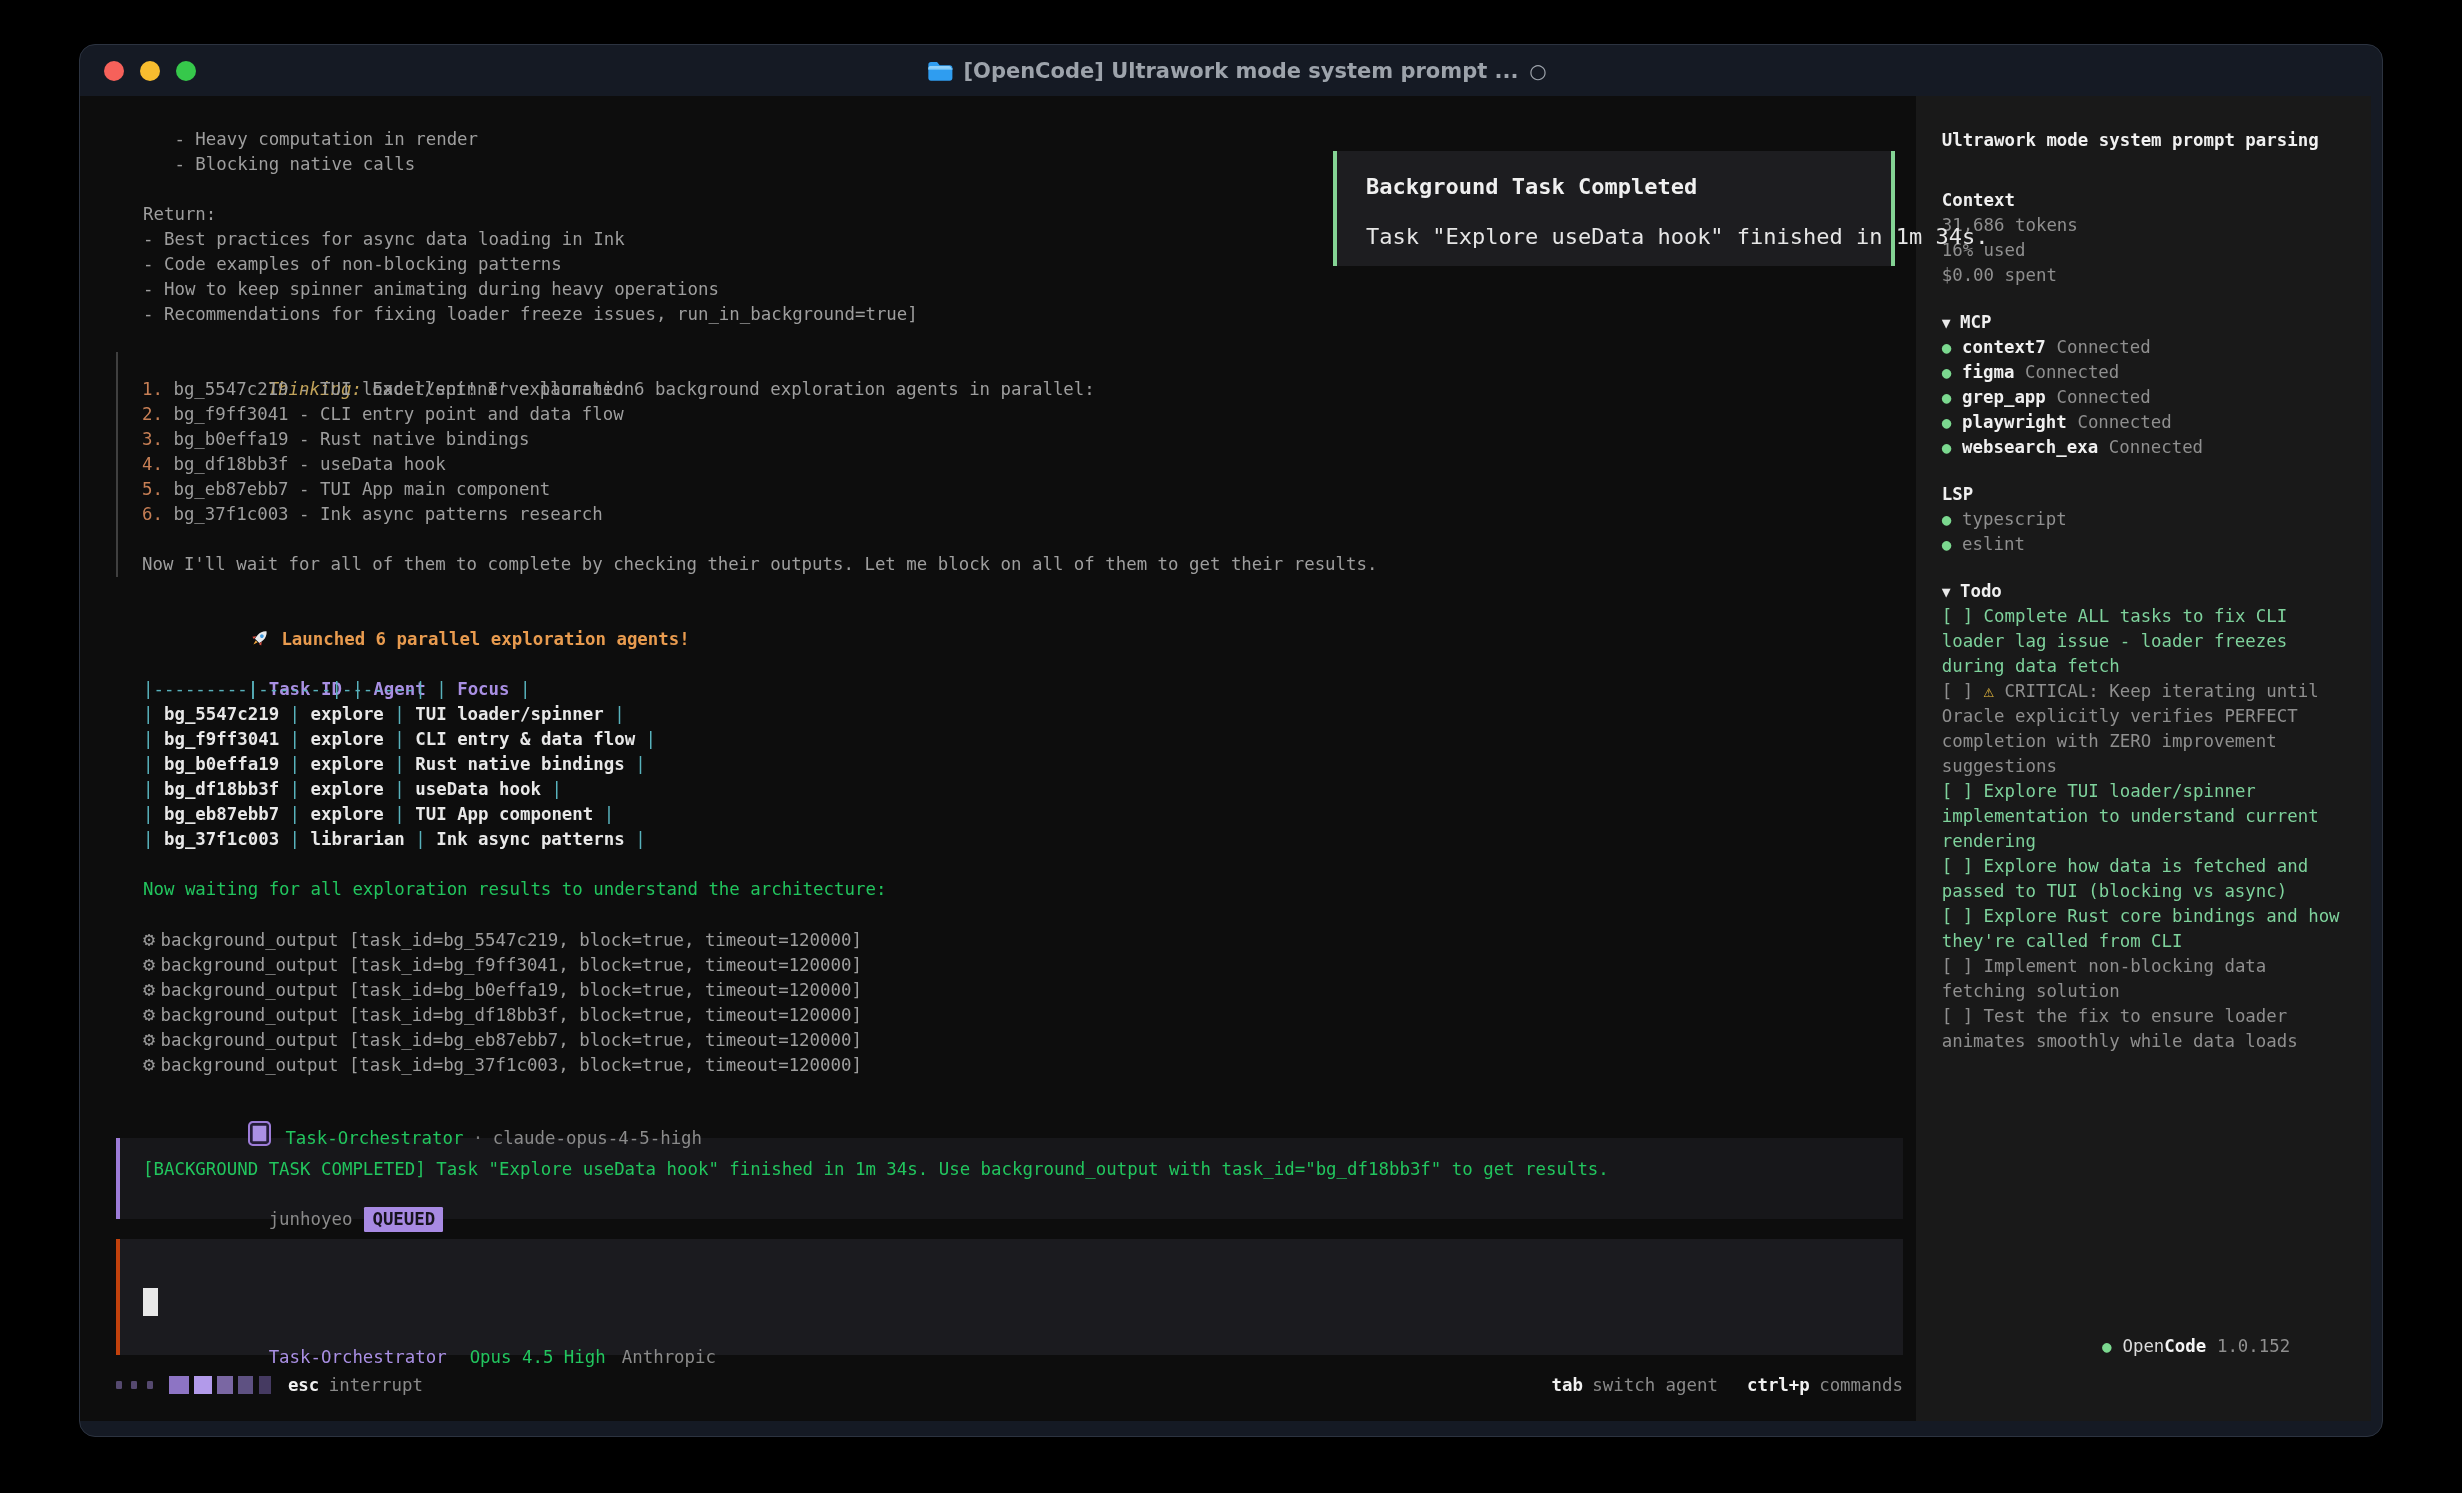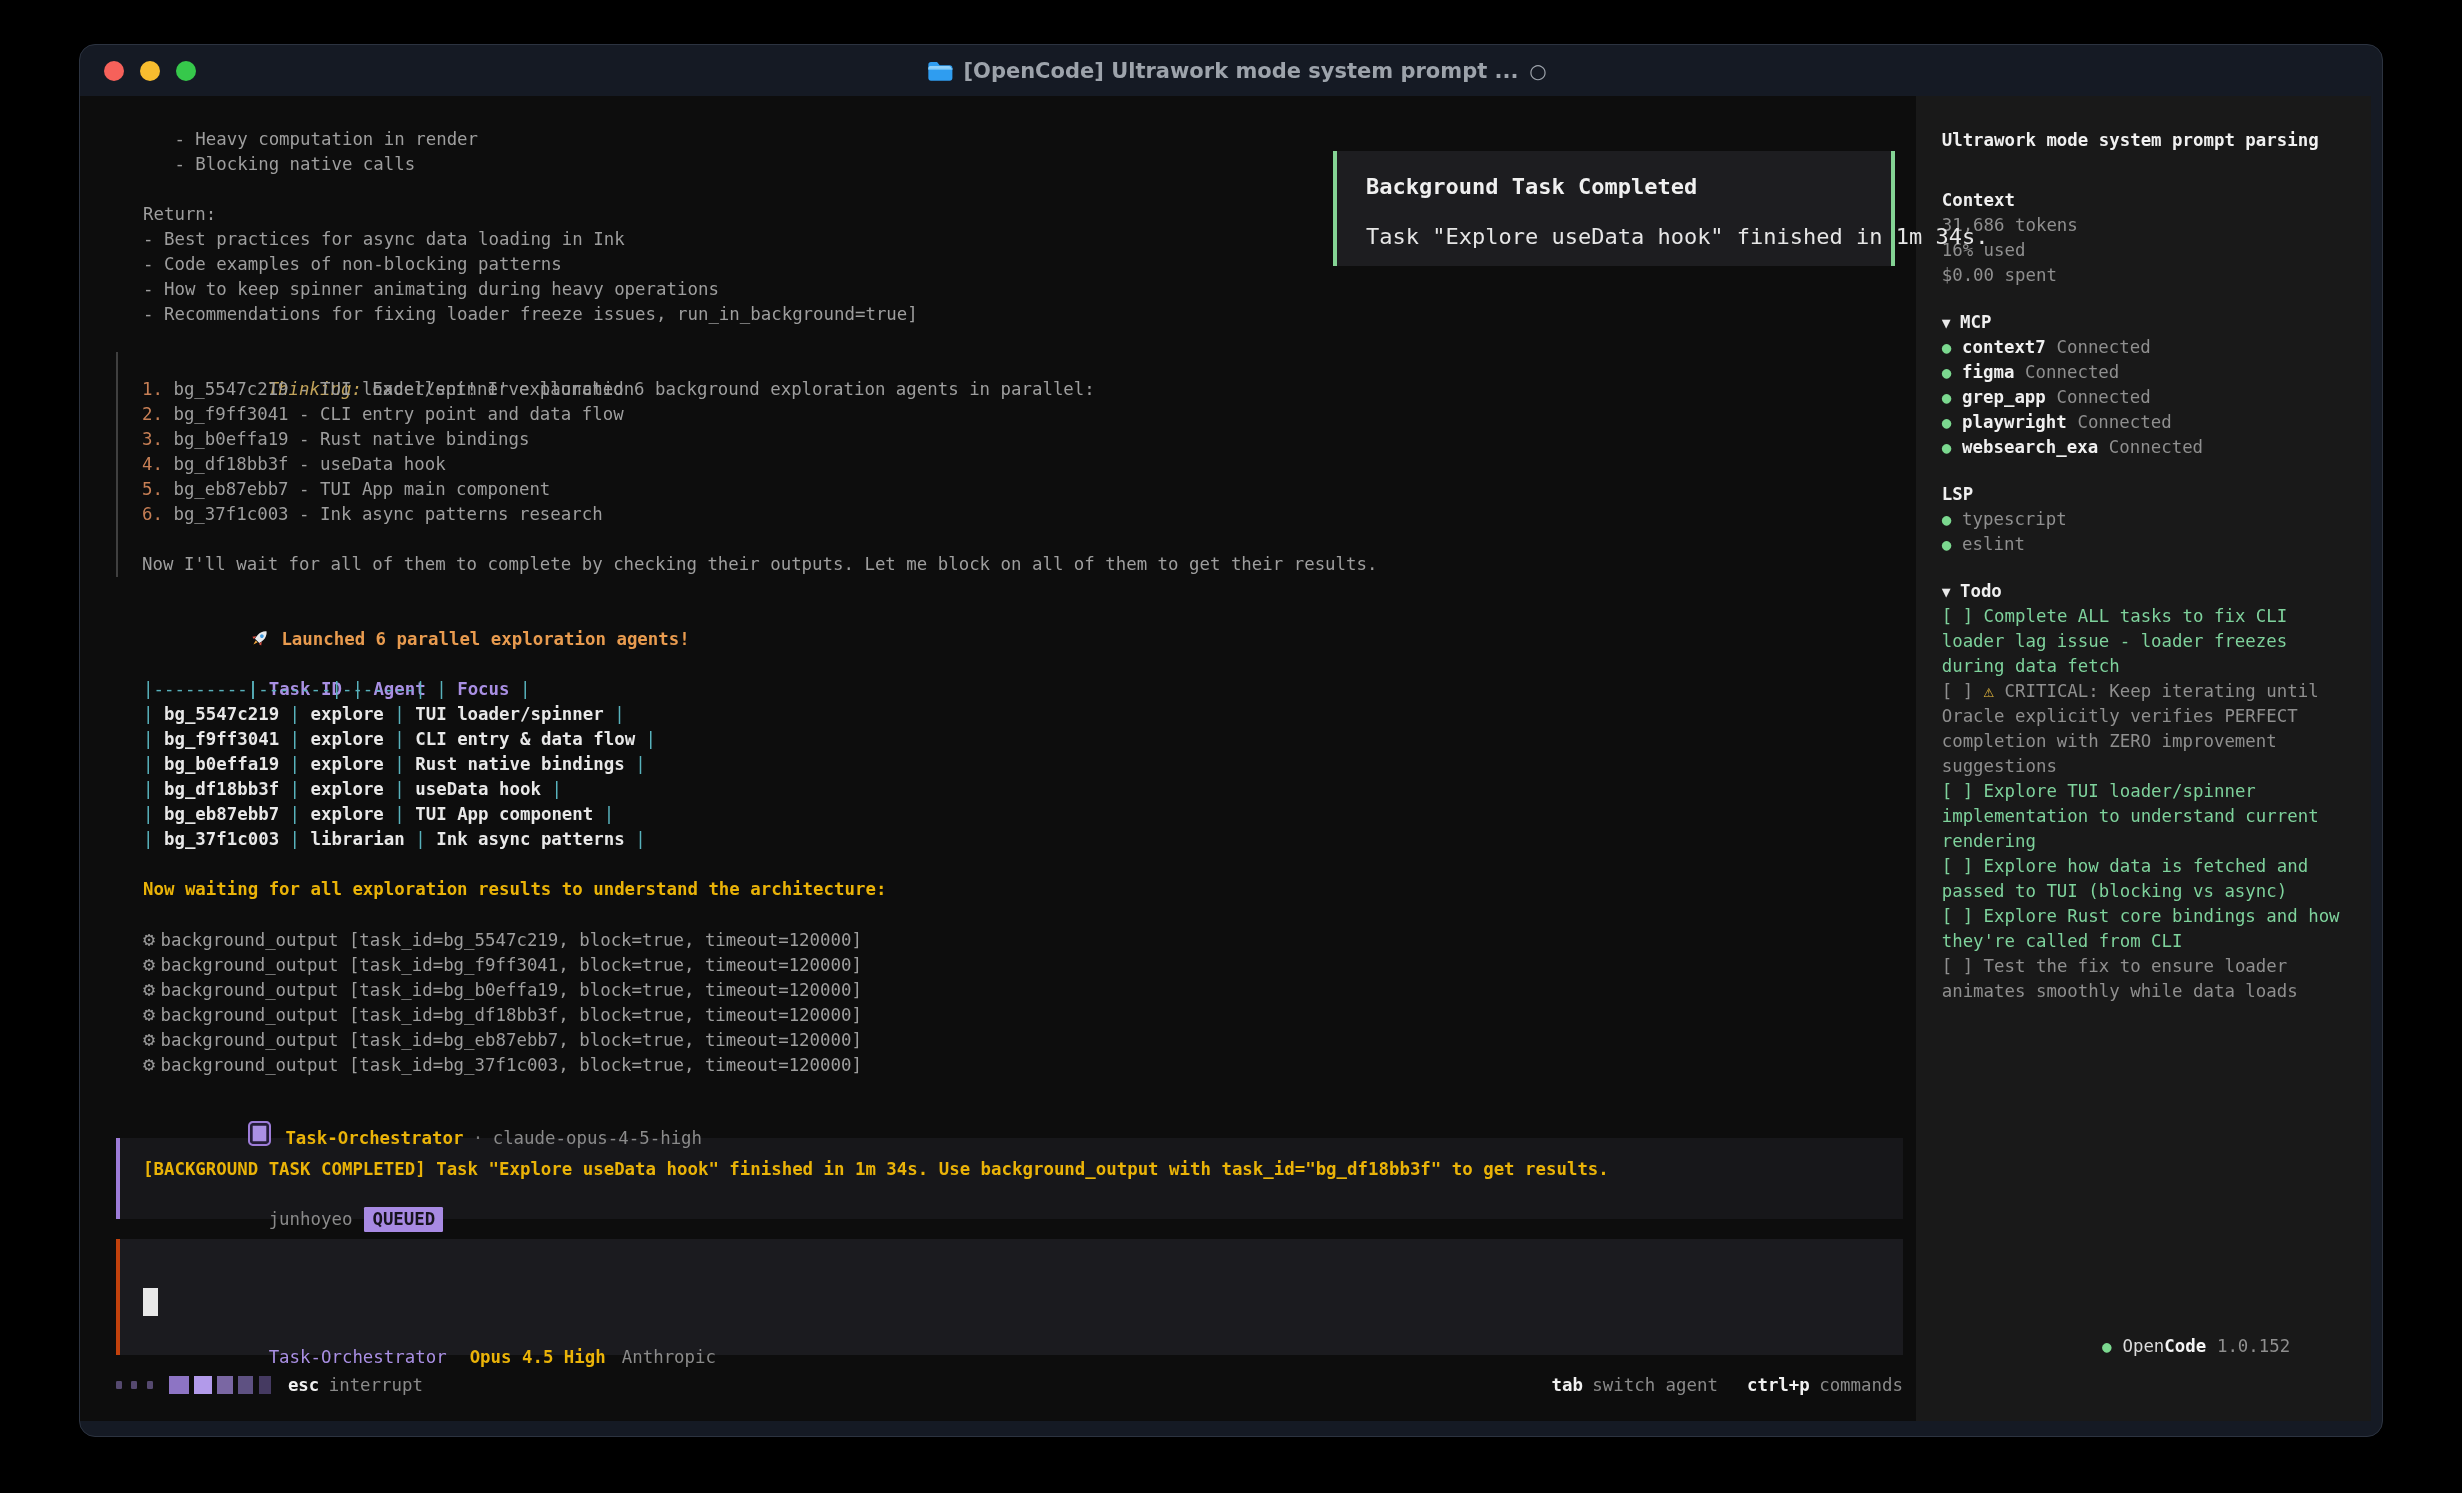--- a/index.html
+++ b/index.html
@@ -18,21 +18,21 @@
   .wtitle .circ{font-weight:400;font-size:20px;}
   
   .content{position:absolute;top:51px;left:0;right:10.7px;bottom:14.7px;display:flex;}
   .main{flex:1;background:#0d0d0d;padding:31px 13.4px 0 36px;box-sizing:border-box;overflow:hidden;
         font-size:17.4px;color:#9e9e9e;}
   .sidebar{width:455px;background:#191919;box-sizing:border-box;padding:32px 25.4px 37px 25.4px;
            font-size:17.4px;color:#8f8f8f;display:flex;flex-direction:column;}
   
   .ln{height:25px;line-height:25px;white-space:pre;}
   .pad{padding-left:27px;}
-  .w{color:#eab308;font-weight:700;}
+  .w{color:#22c55e;font-weight:400;}
   .g{color:#9e9e9e;}
   .dim{color:#8a8a8a;}
   .gold{color:#c2a35a;font-style:italic;}
   .num{color:#c77f55;}
   .orange{color:#e89b4f;font-weight:700;}
   .teal{color:#58b2bc;}
   .purple{color:#a98fe3;}
   .hdrcell{color:#a98fe3;font-weight:700;padding:0 1ch;}
   .cell{color:#e8e8e8;font-weight:700;padding:0 1ch;}
   .think{border-left:2.7px solid #3f3f3f;padding-left:24px;margin:25px 0;}
@@ -229,20 +229,21 @@
         <div class="sln"><span class="dot">●</span><span class="sgray">typescript</span></div>
         <div class="sln"><span class="dot">●</span><span class="sgray">eslint</span></div>
 
         <div class="gap1"></div>
         <div class="shead"><span class="tri">▼</span><span>Todo</span></div>
         <div class="td green"><span>[ ]</span><span class="warn"></span><span> Complete ALL tasks to fix CLI loader lag issue - loader freezes during data fetch</span></div>
         <div class="td gray"><span>[ ]</span><span class="warn"> ⚠</span><span> CRITICAL: Keep iterating until Oracle explicitly verifies PERFECT completion with ZERO improvement suggestions</span></div>
         <div class="td green"><span>[ ]</span><span class="warn"></span><span> Explore TUI loader/spinner implementation to understand current rendering</span></div>
         <div class="td green"><span>[ ]</span><span class="warn"></span><span> Explore how data is fetched and passed to TUI (blocking vs async)</span></div>
         <div class="td green"><span>[ ]</span><span class="warn"></span><span> Explore Rust core bindings and how they're called from CLI</span></div>
+        <div class="td gray"><span>[ ]</span><span class="warn"></span><span> Implement non-blocking data fetching solution</span></div>
         <div class="td gray"><span>[ ]</span><span class="warn"></span><span> Test the fix to ensure loader animates smoothly while data loads</span></div>
 
         <div class="verrow">
           <span class="dot">●</span><span class="vname">Open</span><span class="vbold">Code</span><span class="vnum">1.0.152</span>
         </div>
       </div>
 
     </div>
 
     <div class="notif">

